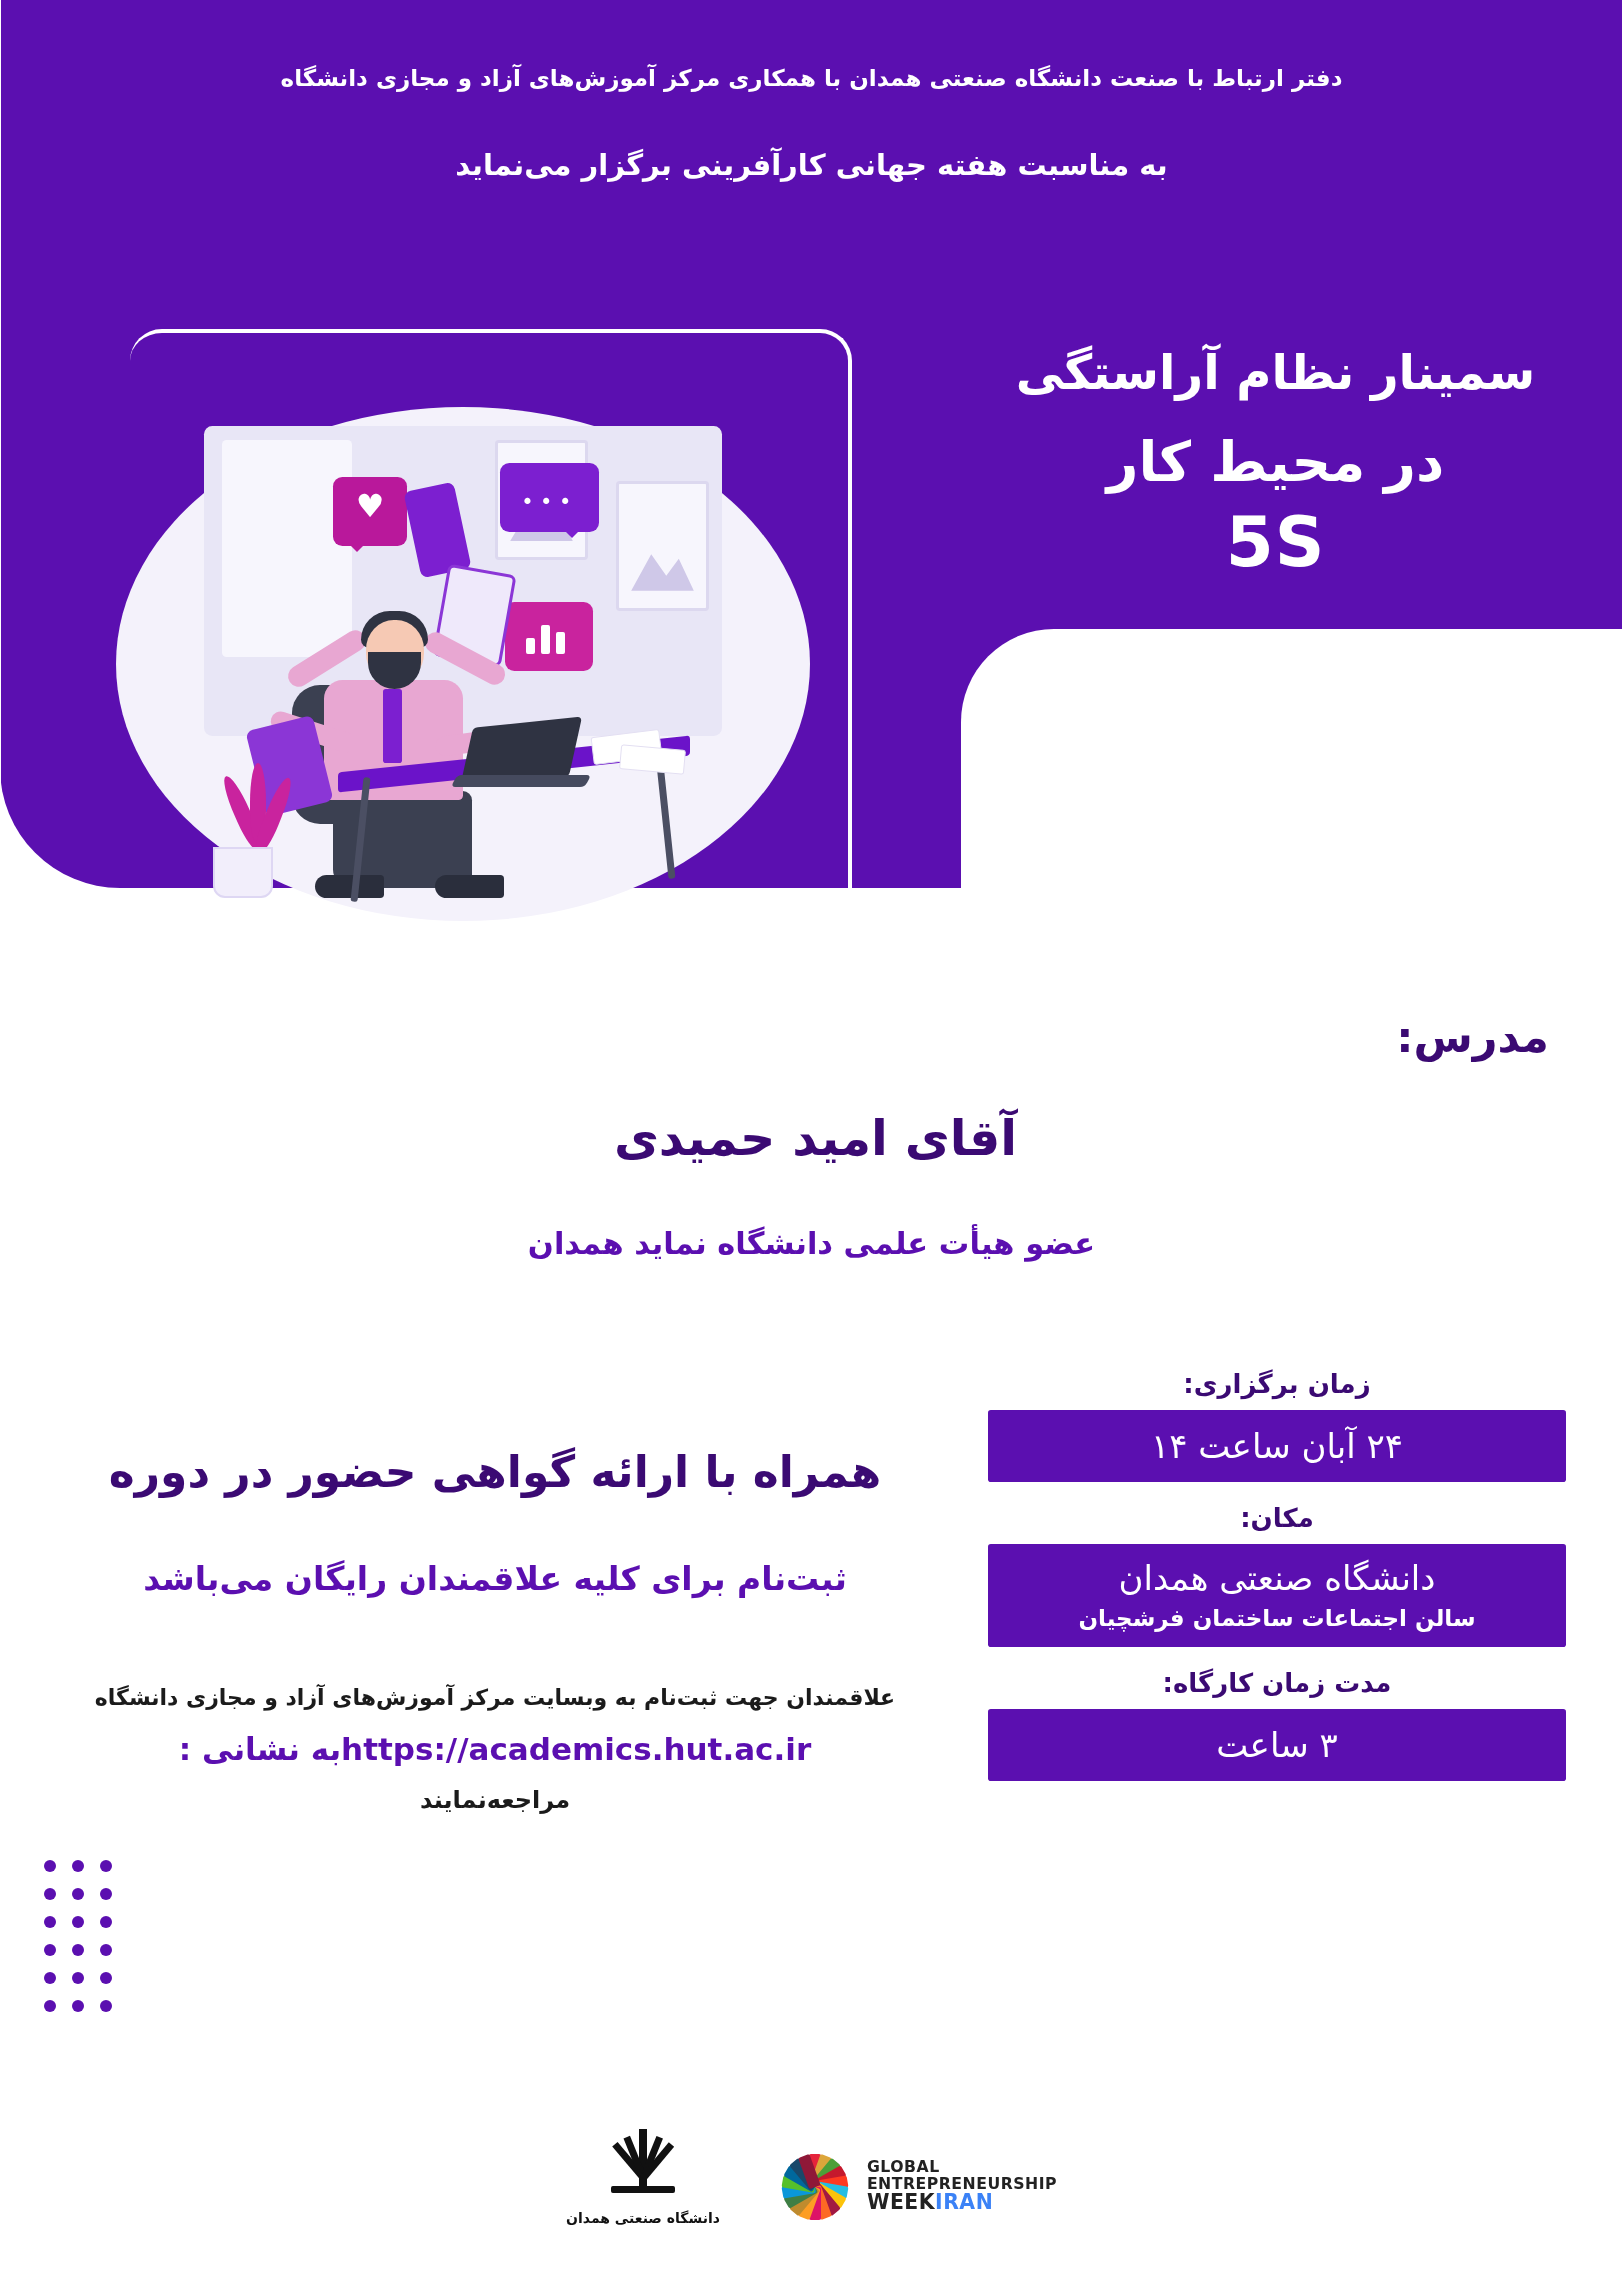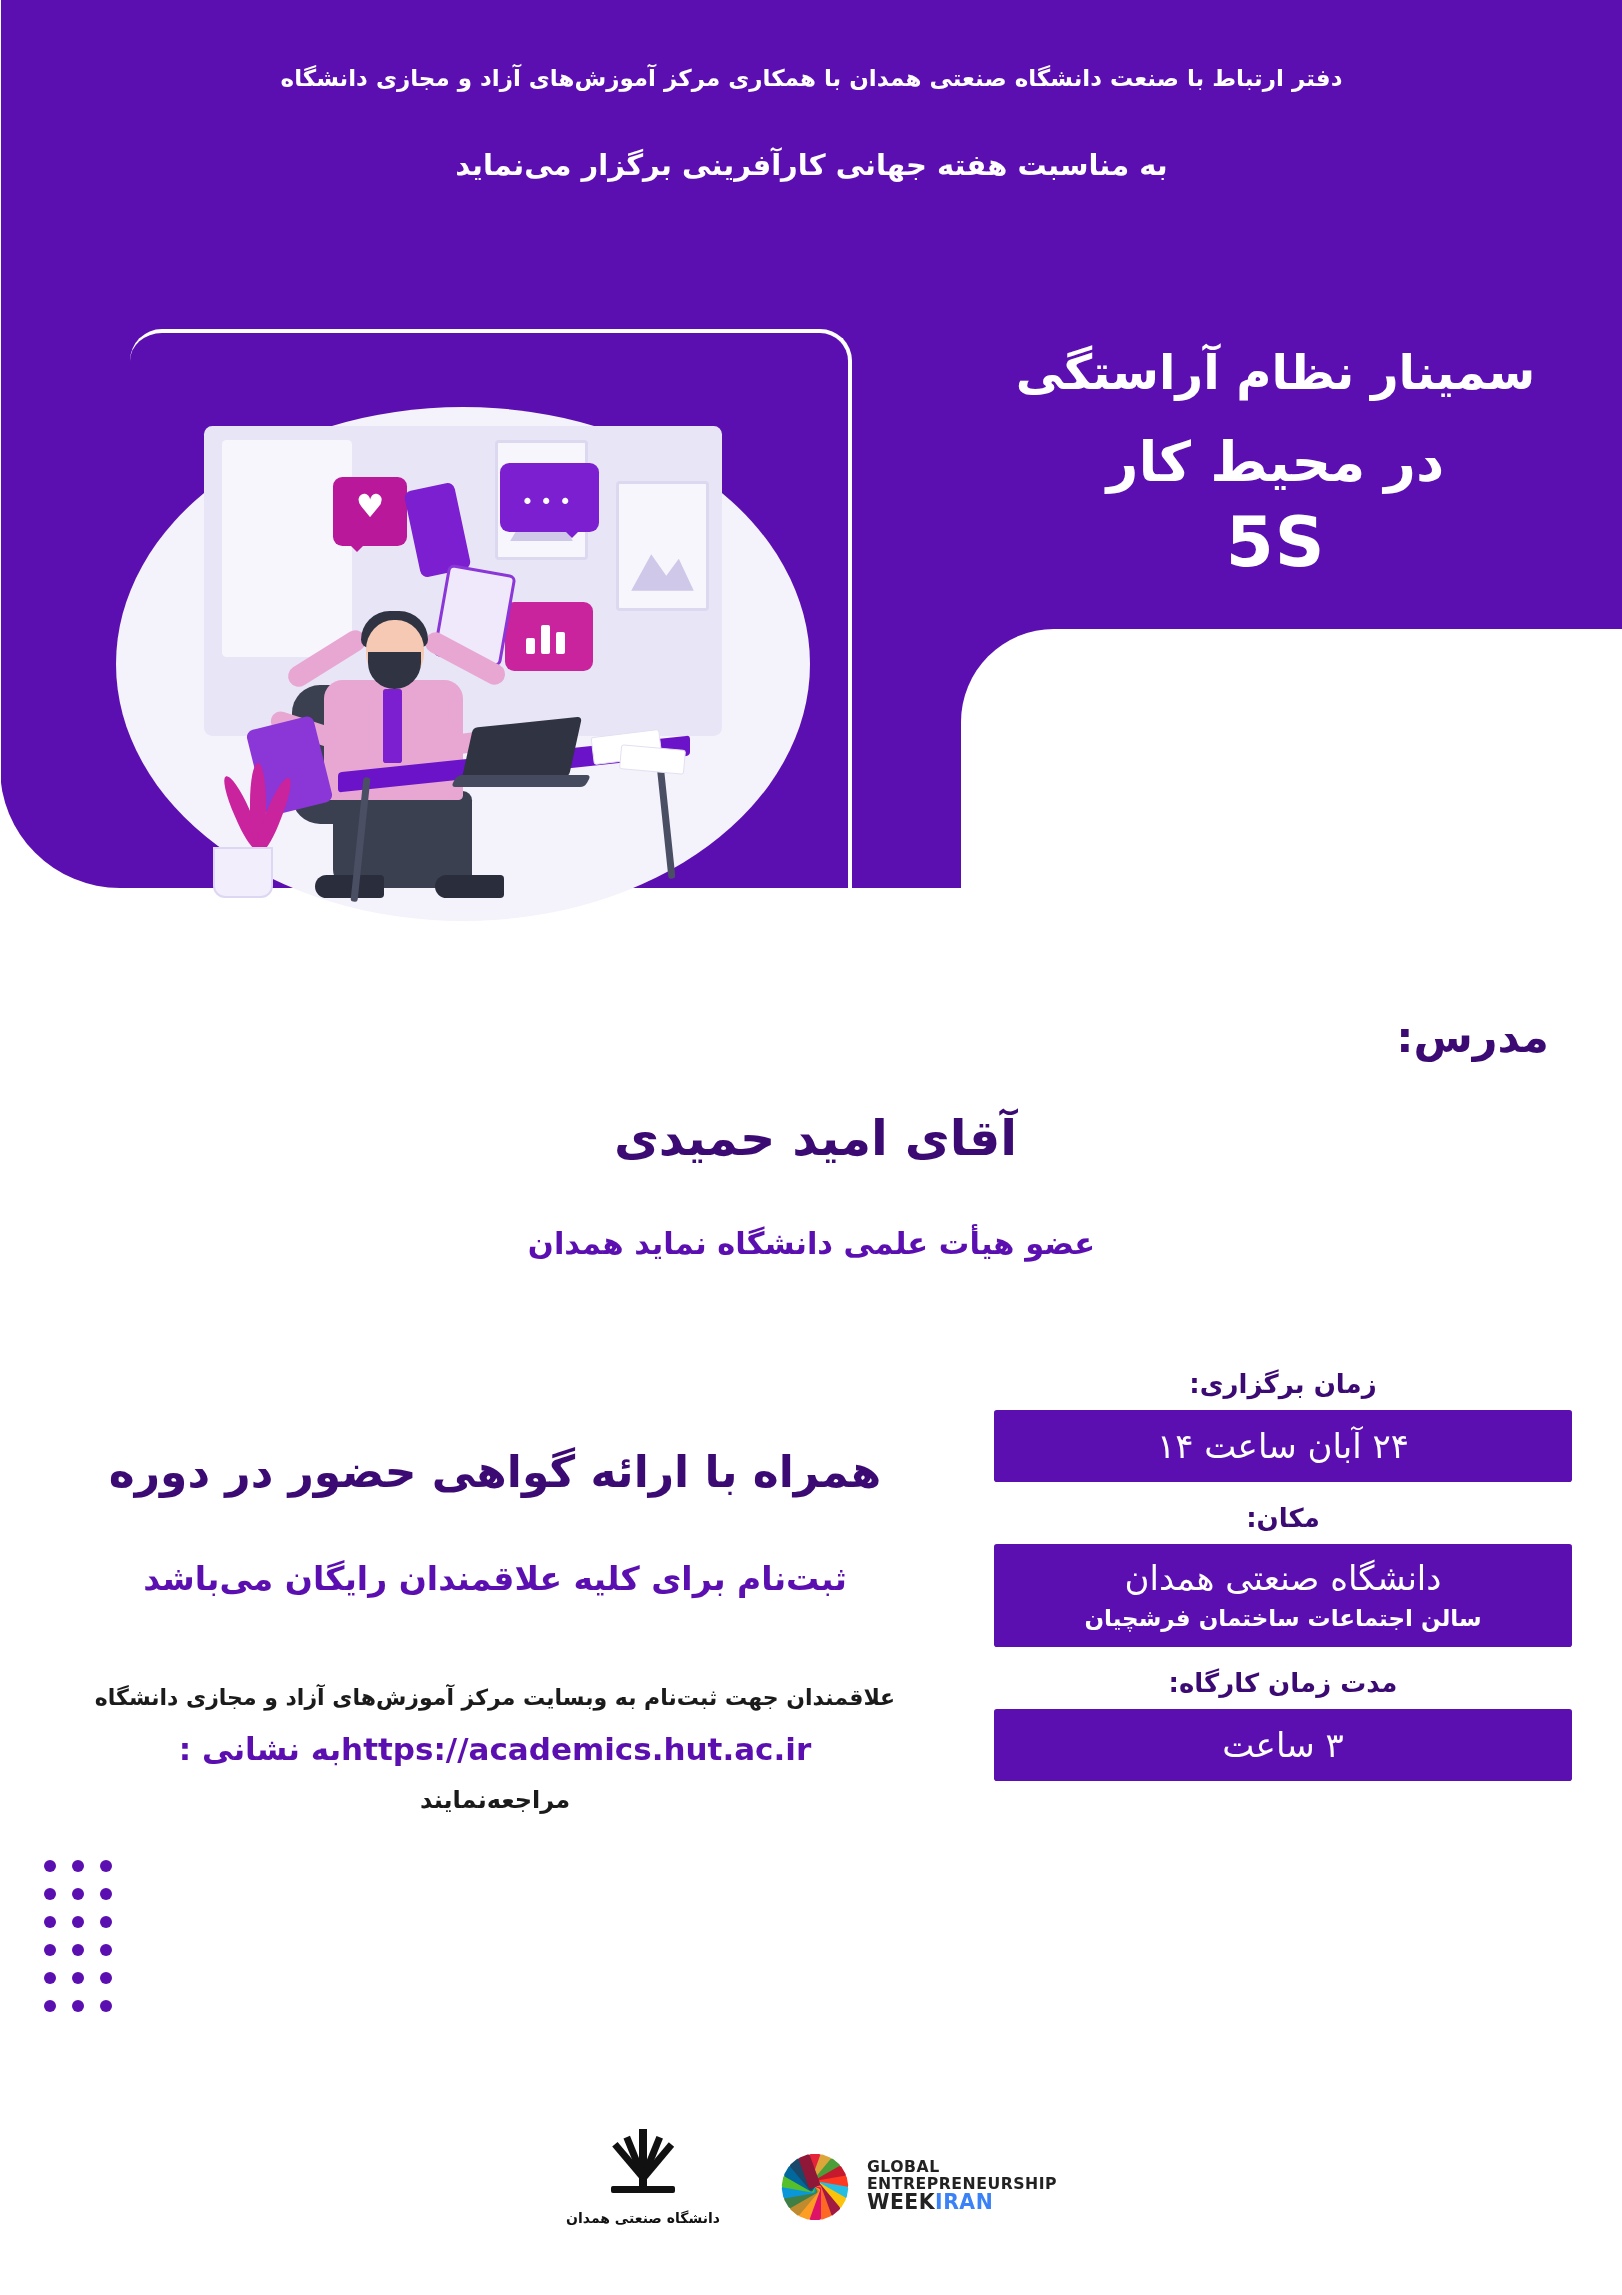--- a/index.html
+++ b/index.html
@@ -253,21 +253,21 @@
   .instructor-name {
     position: absolute; top: 1110px; right: 0; left: 8px;
     text-align: center; font-size: 49px; font-weight: bold; color: #3b0a73;
   }
   .instructor-affil {
     position: absolute; top: 1226px; right: 0; left: 0;
     text-align: center; font-size: 30.5px; font-weight: bold; color: #5b0fb0;
   }
 
   
-  .info-col { position: absolute; right: 51px; top: 1369px; width: 578px; text-align: center; }
+  .info-col { position: absolute; right: 57px; top: 1369px; width: 578px; text-align: center; }
   .info-label {
     font-size: 26px; font-weight: bold; color: #3b0a73; margin-bottom: 11px; text-align: center;
   }
   .info-box {
     background: #5b0fb0; color: #ffffff; border-radius: 2.8px;
     padding: 15.7px 9.3px; margin-bottom: 21px;
   }
   .info-box .l1 { font-size: 34px; font-weight: normal; line-height: 1.2; }
   .info-box .l2 { font-size: 23px; font-weight: bold; margin-top: 6.5px; }
   .info-box.tall { padding: 14px 9.3px 15.7px; }

